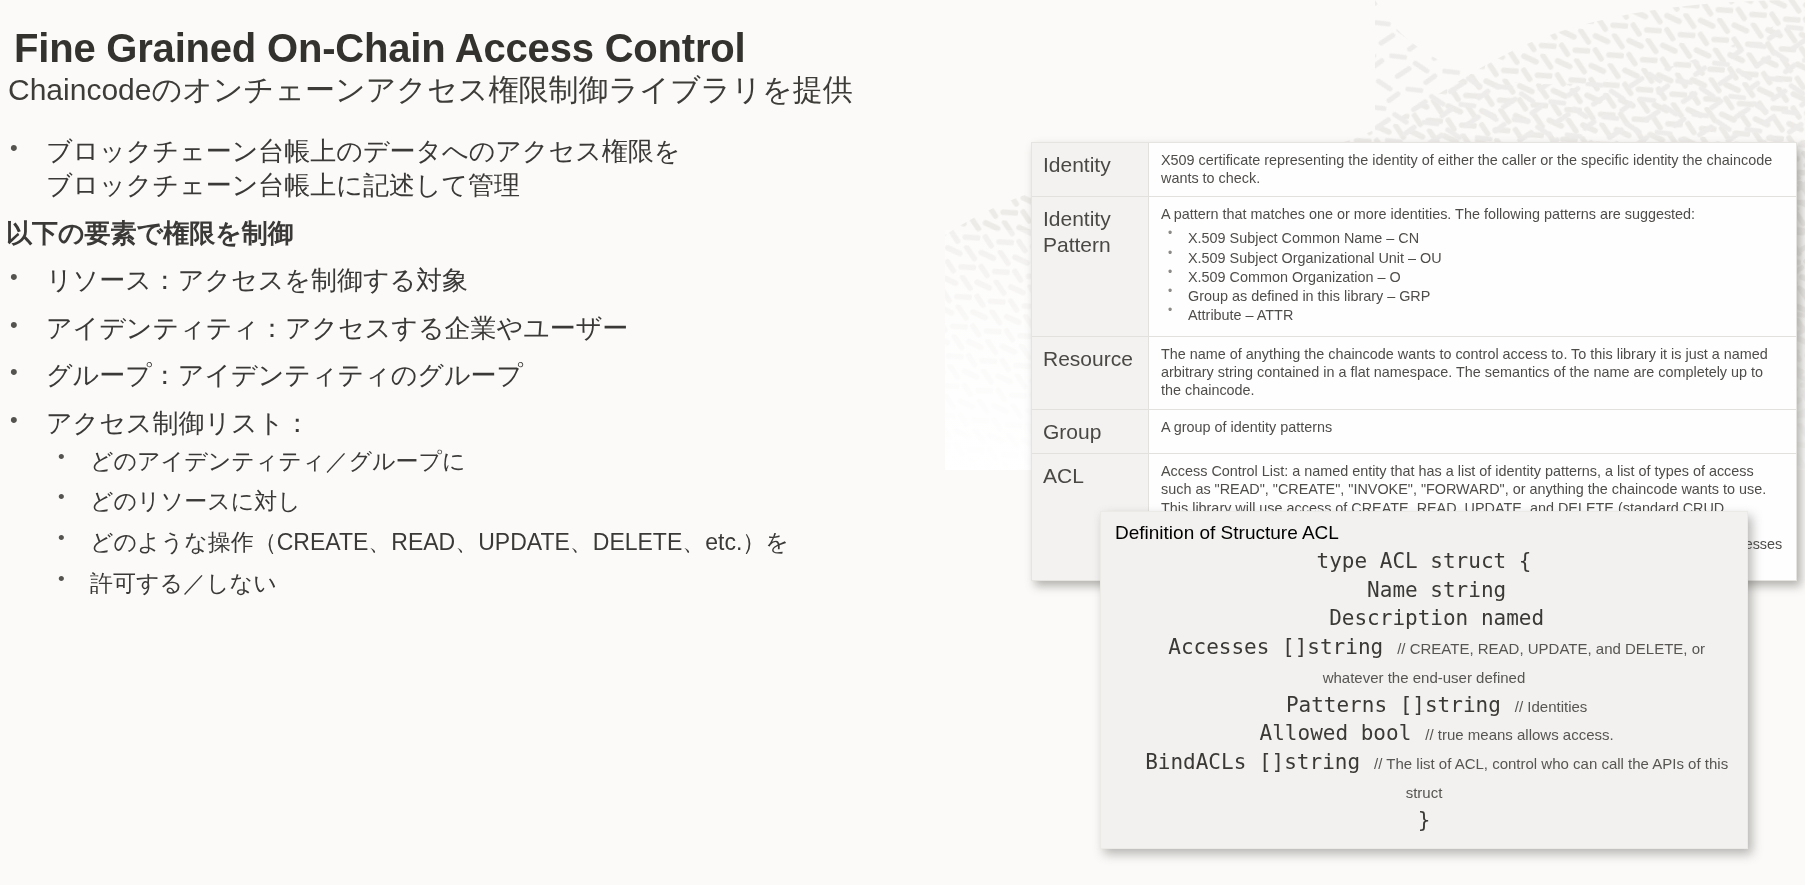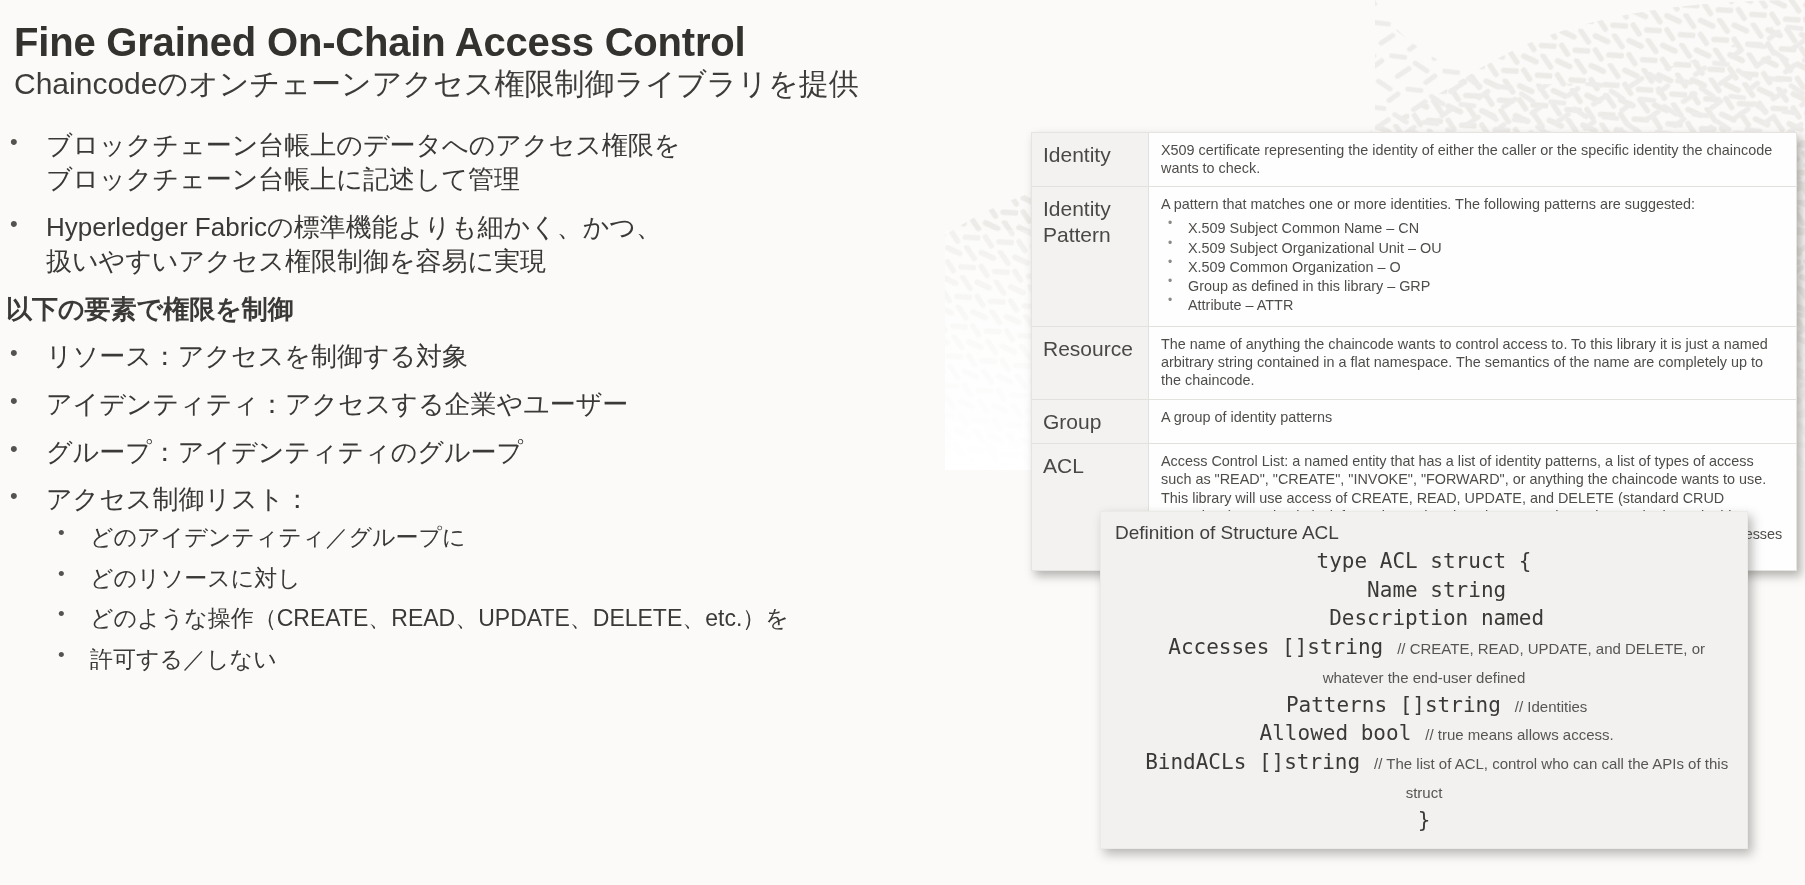--- a/index.html
+++ b/index.html
@@ -17,37 +17,37 @@
     position:absolute;
     right:0;top:0;
     width:860px;height:470px;
     pointer-events:none;
     z-index:0;
   }
 
   
   #left-col{
     position:absolute;
-    left:0;top:12px;
+    left:0;top:18px;
     width:990px;
     z-index:2;
   }
   #slide-title{
     font-size:40px;
     font-weight:bold;
     letter-spacing:-0.2px;
     color:#33322f;
     margin:8px 0 0 14px;
     line-height:1.1;
   }
   #slide-subtitle{
     font-size:30px;
     font-weight:normal;
     color:#3d3c39;
-    margin:3px 0 0 14px;
+    margin:3px 0 0 8px;
     line-height:1.15;
   }
 
   ul.lvl1{
     list-style:none;
     margin:26px 0 0 0;
     padding:0 0 0 6px;
   }
   ul.lvl1 > li{
     position:relative;
@@ -91,21 +91,21 @@
     content:"•";
     position:absolute;
     left:12px;top:-2px;
     font-size:19px;
     color:#555350;
   }
 
   
   #terms-table{
     position:absolute;
-    left:1031px;top:132px;
+    left:1031px;top:142px;
     width:766px;
     background:#fefefe;
     box-shadow:4px 5px 9px rgba(80,78,75,0.42);
     z-index:3;
     border:1px solid #e6e4e1;
     box-sizing:border-box;
   }
   #terms-table .row{
     display:flex;
     border-bottom:1px solid #e3e1de;
@@ -158,21 +158,21 @@
     width:648px;
     background:#f2f1ef;
     box-shadow:4px 5px 10px rgba(80,78,75,0.40);
     padding:9px 14px 14px 14px;
     box-sizing:border-box;
     z-index:4;
     border:1px solid #eceae7;
   }
   #code-caption{
     font-size:19px;
-    color:#404040;
+    color:#000000;
     line-height:1.25;
     margin-bottom:2px;
   }
   #code-body{
     font-family:"DejaVu Sans Mono","Liberation Mono",monospace;
     font-size:21px;
     line-height:1.37;
     color:#3b3936;
     white-space:normal;
   }
@@ -232,23 +232,20 @@
 
 <div id="left-col">
 
   <h1 id="slide-title">Fine Grained On-Chain Access Control</h1>
   <div id="slide-subtitle">Chaincodeのオンチェーンアクセス権限制御ライブラリを提供</div>
 
   <ul class="lvl1">
     <li>
       <span>ブロックチェーン台帳上のデータへのアクセス権限を<br>ブロックチェーン台帳上に記述して管理</span>
     </li>
-    <li>
-      <span>Hyperledger Fabricの標準機能よりも細かく、かつ、<br>扱いやすいアクセス権限制御を容易に実現</span>
-    </li>
     <li class="heading">以下の要素で権限を制御</li>
     <li class="tight">
       <span>リソース：アクセスを制御する対象</span>
     </li>
     <li class="tight">
       <span>アイデンティティ：アクセスする企業やユーザー</span>
     </li>
     <li class="tight">
       <span>グループ：アイデンティティのグループ</span>
     </li>

